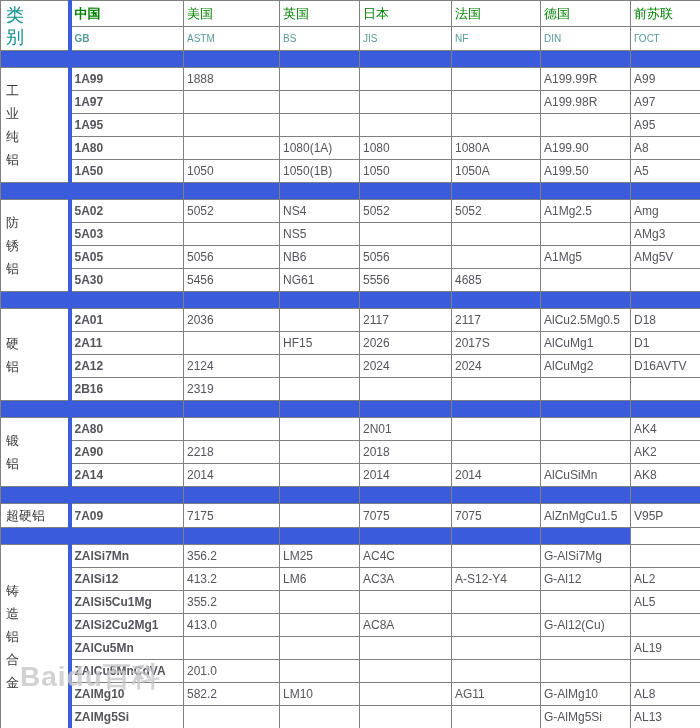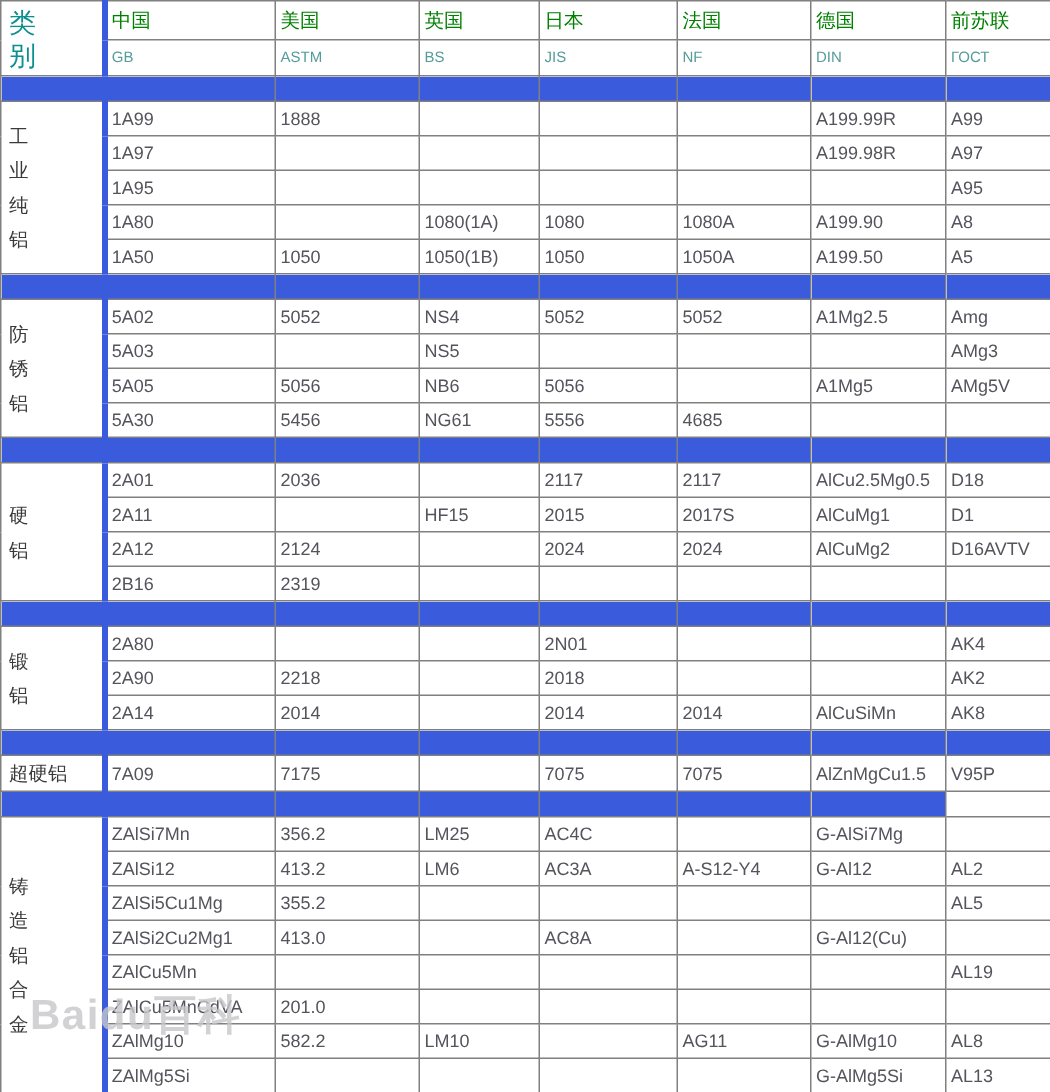--- a/index.html
+++ b/index.html
@@ -39,21 +39,21 @@
   tr.sep-row{height:17px;}
   td.sep{background:var(--blue);}
   td.sep.white-cell{background:#ffffff;}
   tr.data-row{height:23px;}
   td.data{font-size:12px;color:var(--text);}
   td.cat{
     font-size:13px;color:var(--cat-text);
     white-space:pre-line;line-height:23px;vertical-align:middle;
     padding-left:5px;
   }
-  .stripe{border-left:4px solid var(--blue) !important;}
+  .stripe{border-left:4px solid var(--blue) !important;font-weight:bold;}
   .watermark{
     position:absolute;left:20px;top:658px;z-index:5;
     font-size:28px;font-weight:bold;letter-spacing:1px;
     color:#c7c7cb;opacity:0.8;pointer-events:none;
   }
 </style>
 </head>
 <body>
 
 <table>
@@ -216,21 +216,21 @@
         <td class="data"></td>
         <td class="data">2117</td>
         <td class="data">2117</td>
         <td class="data">AlCu2.5Mg0.5</td>
         <td class="data">D18</td>
       </tr>
       <tr class="data-row">
         <td class="data stripe">2A11</td>
         <td class="data"></td>
         <td class="data">HF15</td>
-        <td class="data">2015</td>
+        <td class="data">2026</td>
         <td class="data">2017S</td>
         <td class="data">AlCuMg1</td>
         <td class="data">D1</td>
       </tr>
       <tr class="data-row">
         <td class="data stripe">2A12</td>
         <td class="data">2124</td>
         <td class="data"></td>
         <td class="data">2024</td>
         <td class="data">2024</td>

